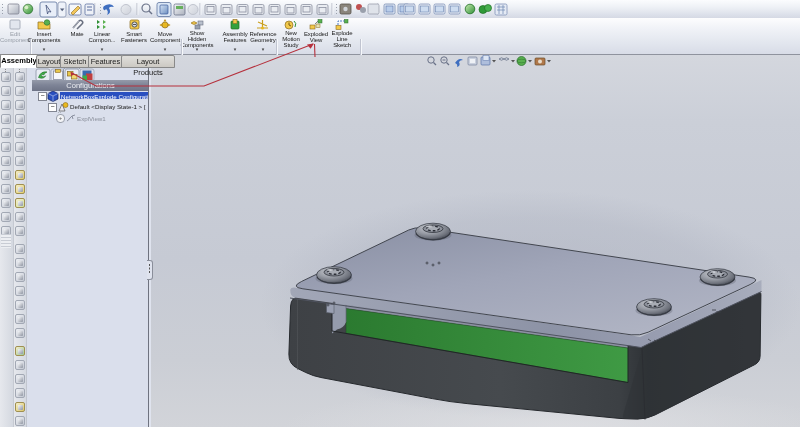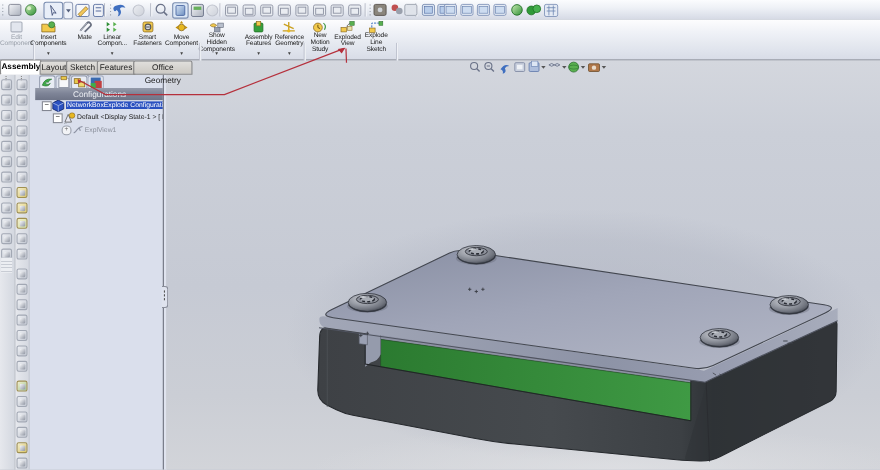--- a/index.html
+++ b/index.html
@@ -236,21 +236,21 @@
 <div class="csep" style="left:181px;"></div>
 <div class="csep" style="left:276px;"></div>
 <div class="csep" style="left:360px;"></div>
 </div>
 <div id="tabbg" class="abs"></div>
 <div class="abs" style="left:0;top:55px;width:800px;height:14px;z-index:5;">
 <div class="tab" style="left:0px;width:36px;background:#fff;border-bottom:1px solid #fff;font-weight:bold;color:#000;height:12px;top:-1px;">Assembly</div>
 <div class="tab" style="left:36px;width:24px;">Layout</div>
 <div class="tab" style="left:60px;width:28px;">Sketch</div>
 <div class="tab" style="left:88px;width:33px;">Features</div>
-<div class="tab" style="left:121px;width:52px;">Office Geometry</div>
+<div class="tab" style="left:121px;width:52px;">Layout Products</div>
 </div>
 <div id="lt1" class="abs">
 <div style="position:absolute;left:5px;top:1px;width:1px;height:5px;border-left:1px dotted #888;"></div>
 <div class="lic" style="top:4px;"></div>
 <div class="lic" style="top:18px;"></div>
 <div class="lic" style="top:32px;"></div>
 <div class="lic" style="top:46px;"></div>
 <div class="lic" style="top:60px;"></div>
 <div class="lic" style="top:74px;"></div>
 <div class="lic" style="top:88px;"></div>

